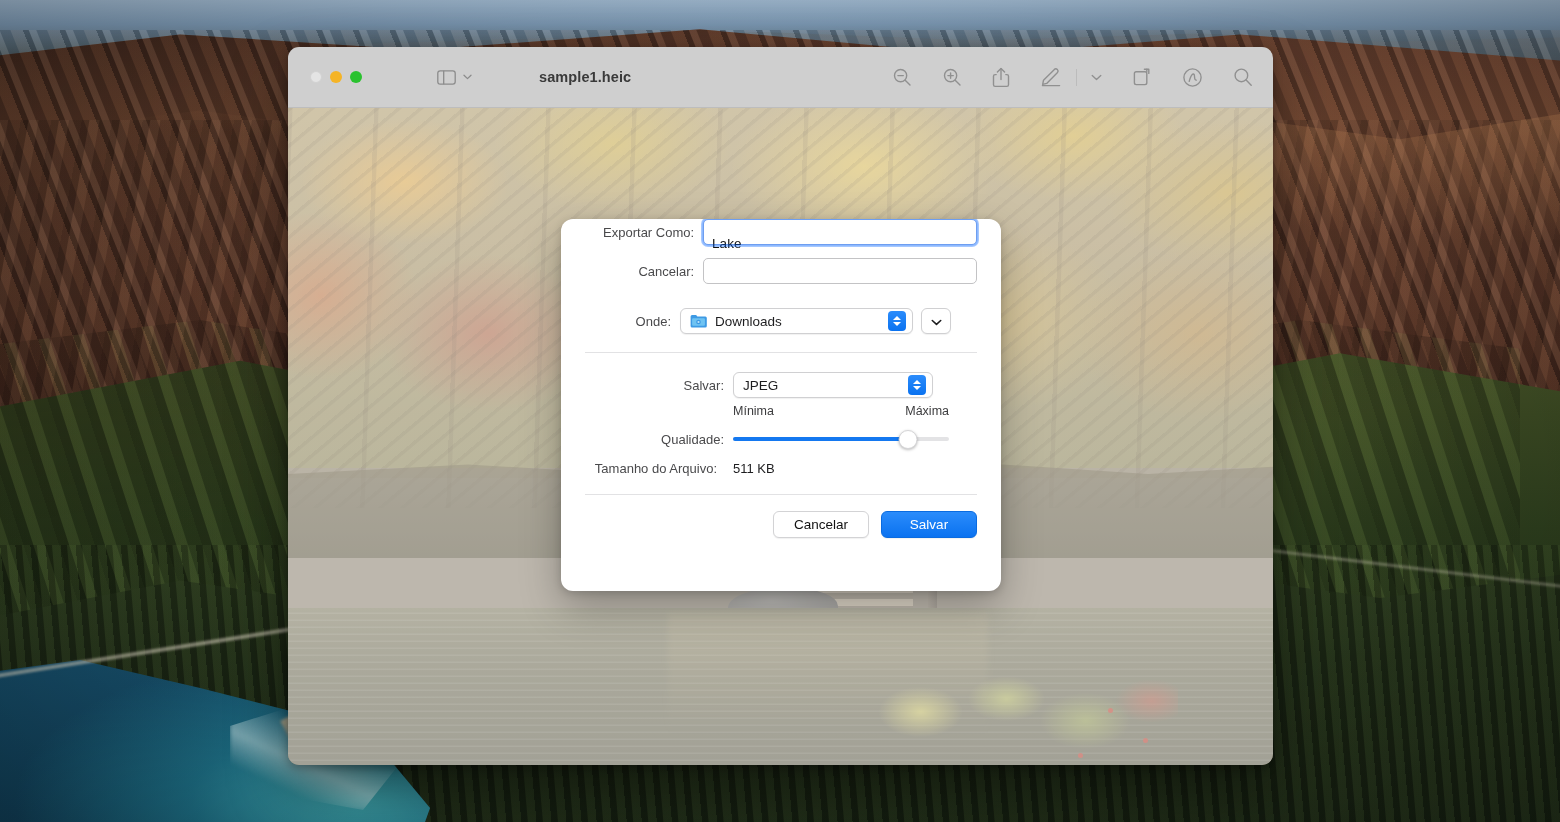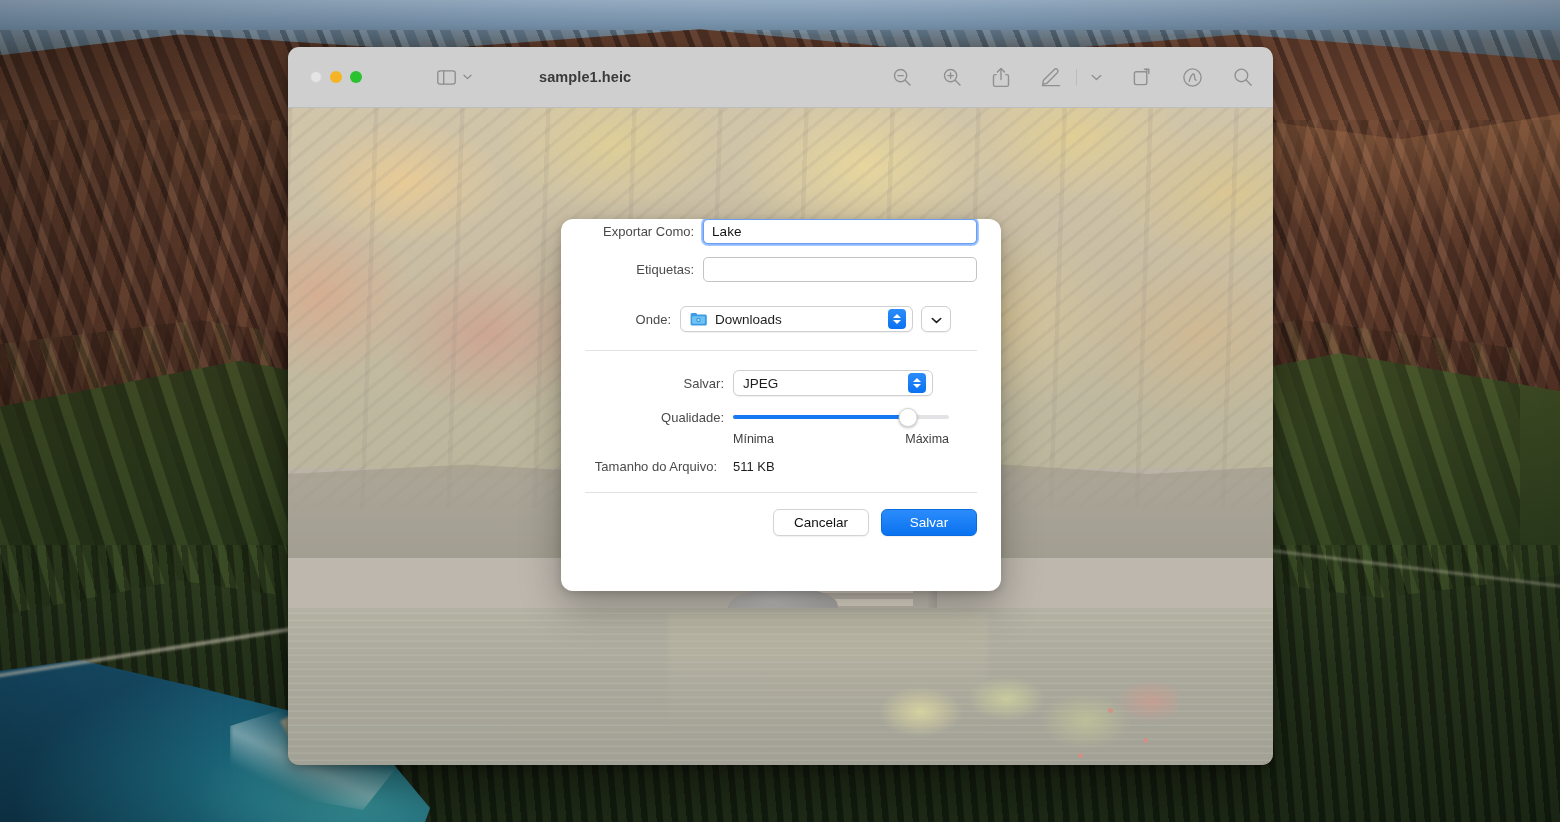--- a/index.html
+++ b/index.html
@@ -260,21 +260,21 @@
   }
   .row-export { }
   .row-export .lbl { width: 122px; padding-right: 9px; }
   .txtfield {
     height: 25px;
     border-radius: 5px;
     border: 1px solid #c3c3c5;
     background: #fff;
     font-size: 13.5px;
     color: #111;
-    padding: 0 8px;
+    padding: 12px 8px;
     line-height: 23px;
   }
   .txtfield.focused {
     border-color: #a9bfe8;
     outline: 3px solid rgba(0,98,255,.35);
     outline-offset: -1px;
     box-shadow: 0 0 0 1px rgba(0,98,255,.15);
   }
   #name-field { width: 283px; }
   .row-tags { margin-top: 13px; }
@@ -486,21 +486,21 @@
 <div id="export-sheet">
 
   <div class="sheet-sec">
 
     <div class="row row-export">
       <div class="lbl">Exportar Como:</div>
       <div class="txtfield focused" id="name-field">Lake</div>
     </div>
 
     <div class="row row-tags">
-      <div class="lbl">Etiquetas:</div>
+      <div class="lbl">Cancelar:</div>
       <div class="txtfield" id="tags-field"></div>
     </div>
 
     <div class="row row-where">
       <div class="lbl">Onde:</div>
       <div class="popup" id="where-popup">
         <span class="folder-ico">
           <svg width="17" height="14" viewBox="0 0 17 14">
             <path d="M0.6 2.6a1.5 1.5 0 0 1 1.5-1.5h4l1.3 1.4h7.9a1.5 1.5 0 0 1 1.5 1.5v8a1.5 1.5 0 0 1-1.5 1.5H2.1A1.5 1.5 0 0 1 .6 12z" fill="#3e9ae4"></path>
             <rect x="2.1" y="4.2" width="12.8" height="7.6" rx="1.1" fill="#6fc3f2"></rect>
@@ -532,37 +532,37 @@
       <div class="lbl">Salvar:</div>
       <div class="popup" id="format-popup">
         <span class="popup-val">JPEG</span>
         <span class="stepper">
           <i class="ch up"></i>
             <i class="ch dn"></i>
         </span>
       </div>
     </div>
 
+    <div class="row row-minmax">
+      <div class="spacer"></div>
+      <div class="minmax">
+        <span>Mínima</span>
+        <span>Máxima</span>
+      </div>
+    </div>
+
     <div class="row row-quality">
       <div class="lbl">Qualidade:</div>
       <div class="slider">
         <div class="sl-track"></div>
         <div class="sl-fill" id="q-fill" style="width: 81%;"></div>
         <div class="sl-knob" id="q-knob" style="left: 81%;"></div>
       </div>
     </div>
 
-    <div class="row row-minmax">
-      <div class="spacer"></div>
-      <div class="minmax">
-        <span>Mínima</span>
-        <span>Máxima</span>
-      </div>
-    </div>
-
     <div class="row row-size">
       <div class="lbl">Tamanho do Arquivo:</div>
       <div class="size-val">511 KB</div>
     </div>
 
     <div class="divider"></div>
   </div>
 
   <div class="btn-row">
     <div class="btn">Cancelar</div>

